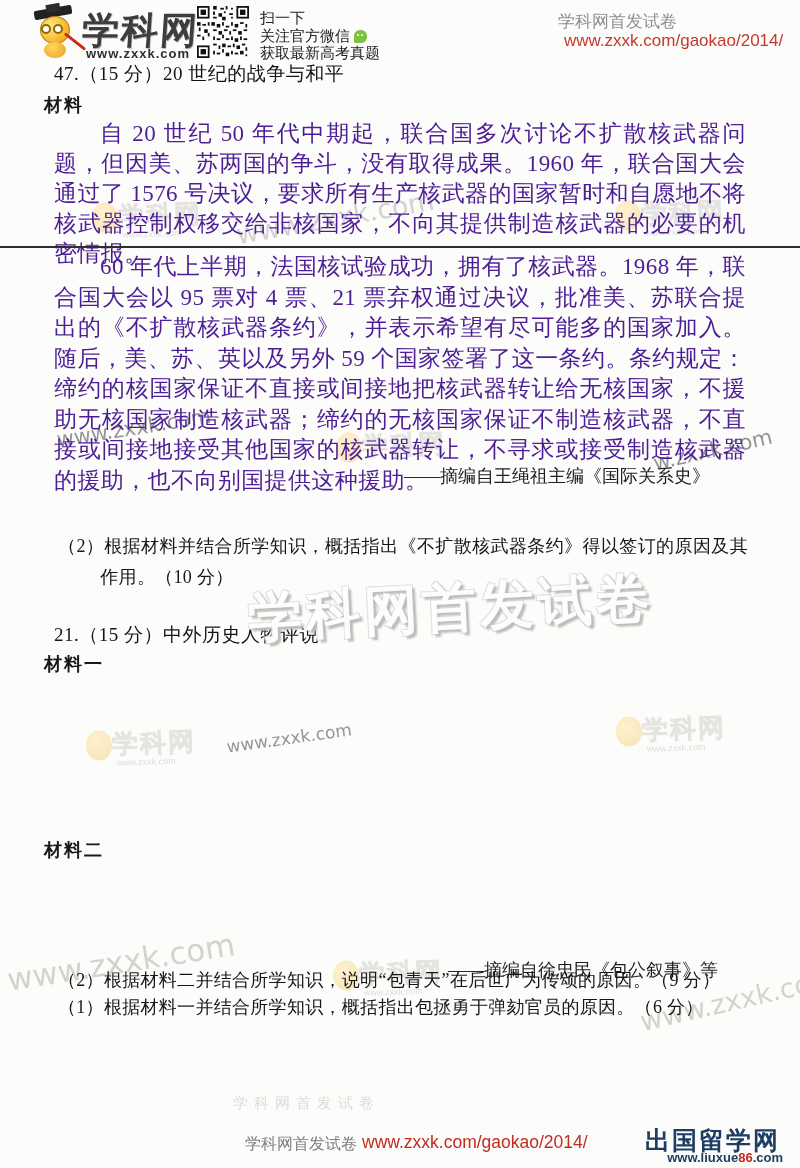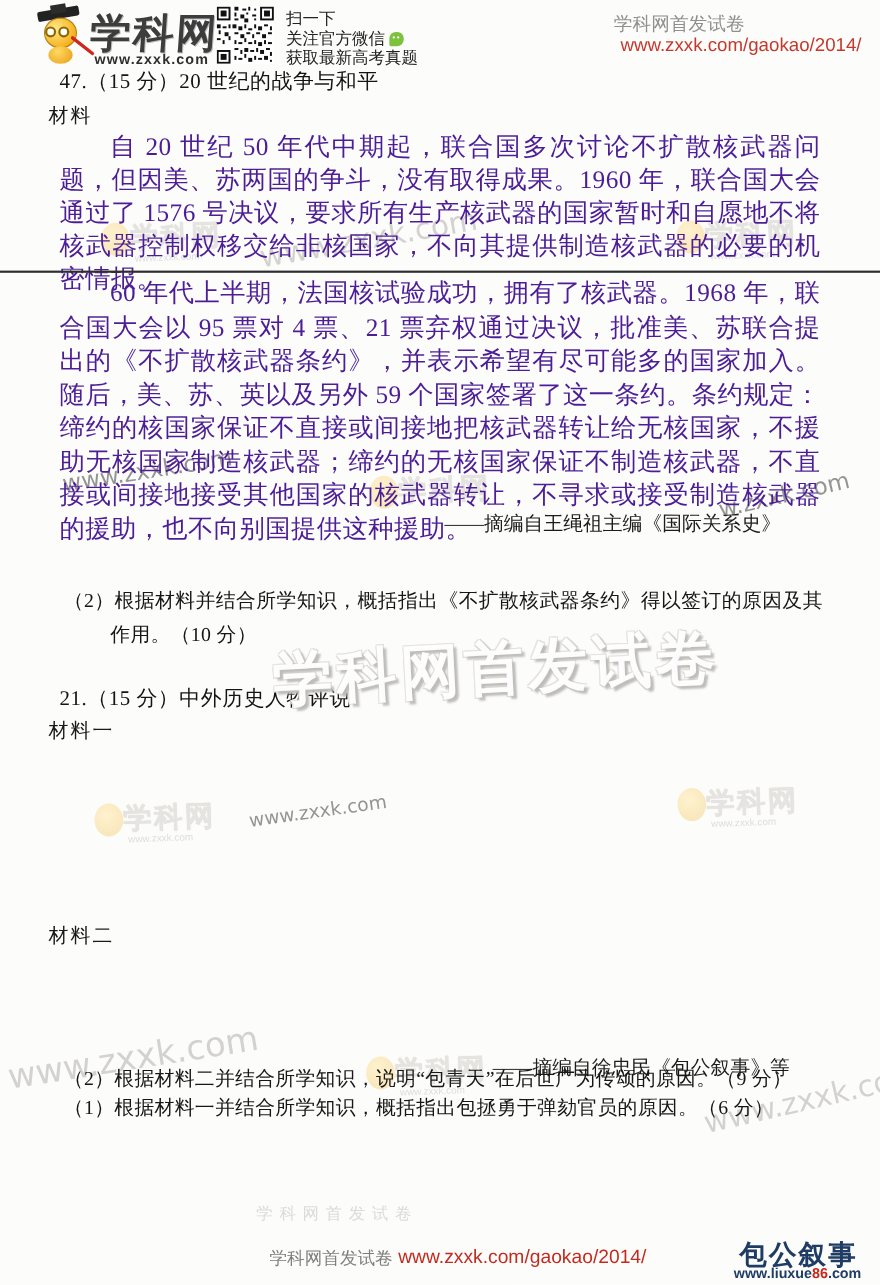--- a/index.html
+++ b/index.html
@@ -37,21 +37,21 @@
     background:#7cc23d; vertical-align:-2px; margin-left:4px; position:relative;}
   .wechat-dot::after{ content:""; position:absolute; left:3px; top:4px; width:2px; height:2px;
     background:#fff; border-radius:50%; box-shadow:4px 0 0 #fff;}
   .hdr-right-title{ position:absolute; left:558px; top:10px; font-size:17px; color:#8f8f8f;
     font-family:"Liberation Sans", sans-serif;}
   .hdr-right-url{ position:absolute; left:564px; top:31px; font-size:17px; color:#c5382c;
     font-family:"Liberation Sans", sans-serif;}
   
   .t{ position:absolute; z-index:2;}
   .q-title{ left:54px; font-size:19px; letter-spacing:0.5px; color:#141414;}
-  .mat-label{ left:44px; font-size:18px; font-weight:normal; color:#191919;
+  .mat-label{ left:44px; font-size:18px; font-weight:bold; color:#191919;
     font-family:"Liberation Sans", sans-serif; letter-spacing:2px;}
   .para{ left:54px; width:692px; font-size:23px; line-height:30px; text-align:justify;
     text-indent:2em; letter-spacing:0.4px; color:#4c1d95;}
   .source{ left:54px; width:692px; font-size:18px; text-align:right; color:#1c1c1c;}
   .question{ left:58px; width:690px; font-size:18px; line-height:31px; text-align:justify;
     padding-left:2.35em; text-indent:-2.35em; letter-spacing:0.3px; color:#161616;}
   .rule{ position:absolute; left:0; top:246px; width:800px; height:2px; background:#2e2e2e; z-index:3;}
   .page-num{ position:absolute; left:20px; top:1079px; width:760px; text-align:center;
     font-size:18px; letter-spacing:1px; color:#1c1c1c; z-index:2;}
   
@@ -204,21 +204,21 @@
   <div class="t q-title" style="top:622px">21.（15 分）中外历史人物评说</div>
   <div class="t mat-label" style="top:652px">材料一</div>
   <div class="t mat-label" style="top:838px">材料二</div>
   <div class="t source" style="top:958px; padding-right:28px">——摘编自徐忠民《包公叙事》等</div>
   <div class="t question" style="top:992px">（1）根据材料一并结合所学知识，概括指出包拯勇于弹劾官员的原因。（6 分）</div>
   <div class="t question" style="top:965px">（2）根据材料二并结合所学知识，说明“包青天”在后世广为传颂的原因。（9 分）</div>
 
 
   <div class="footer-title">学科网首发试卷</div>
   <div class="footer-url">www.zxxk.com/gaokao/2014/</div>
-  <div class="liuxue-name">包公叙事</div>
+  <div class="liuxue-name">出国留学网</div>
   <div class="liuxue-url"><span>www.liuxue</span><span class="red">86</span><span>.com</span></div>
 
   <div class="wm wm-badge wmA"><span class="wm-blob"></span><span class="wm-brand">学科网</span><span class="wm-url">www.zxxk.com</span></div>
   <div class="wm wm-url-light wmB">www.zxxk.com</div>
   <div class="wm wm-badge wmC"><span class="wm-blob"></span><span class="wm-brand">学科网</span><span class="wm-url">www.zxxk.com</span></div>
 
   <div class="wm wm-url-dark wmD">www.zxxk.com</div>
   <div class="wm wm-badge wmE"><span class="wm-blob"></span><span class="wm-brand">学科网</span></div>
   <div class="wm wm-url-dark wmF">w.zxxk.com</div>
 

